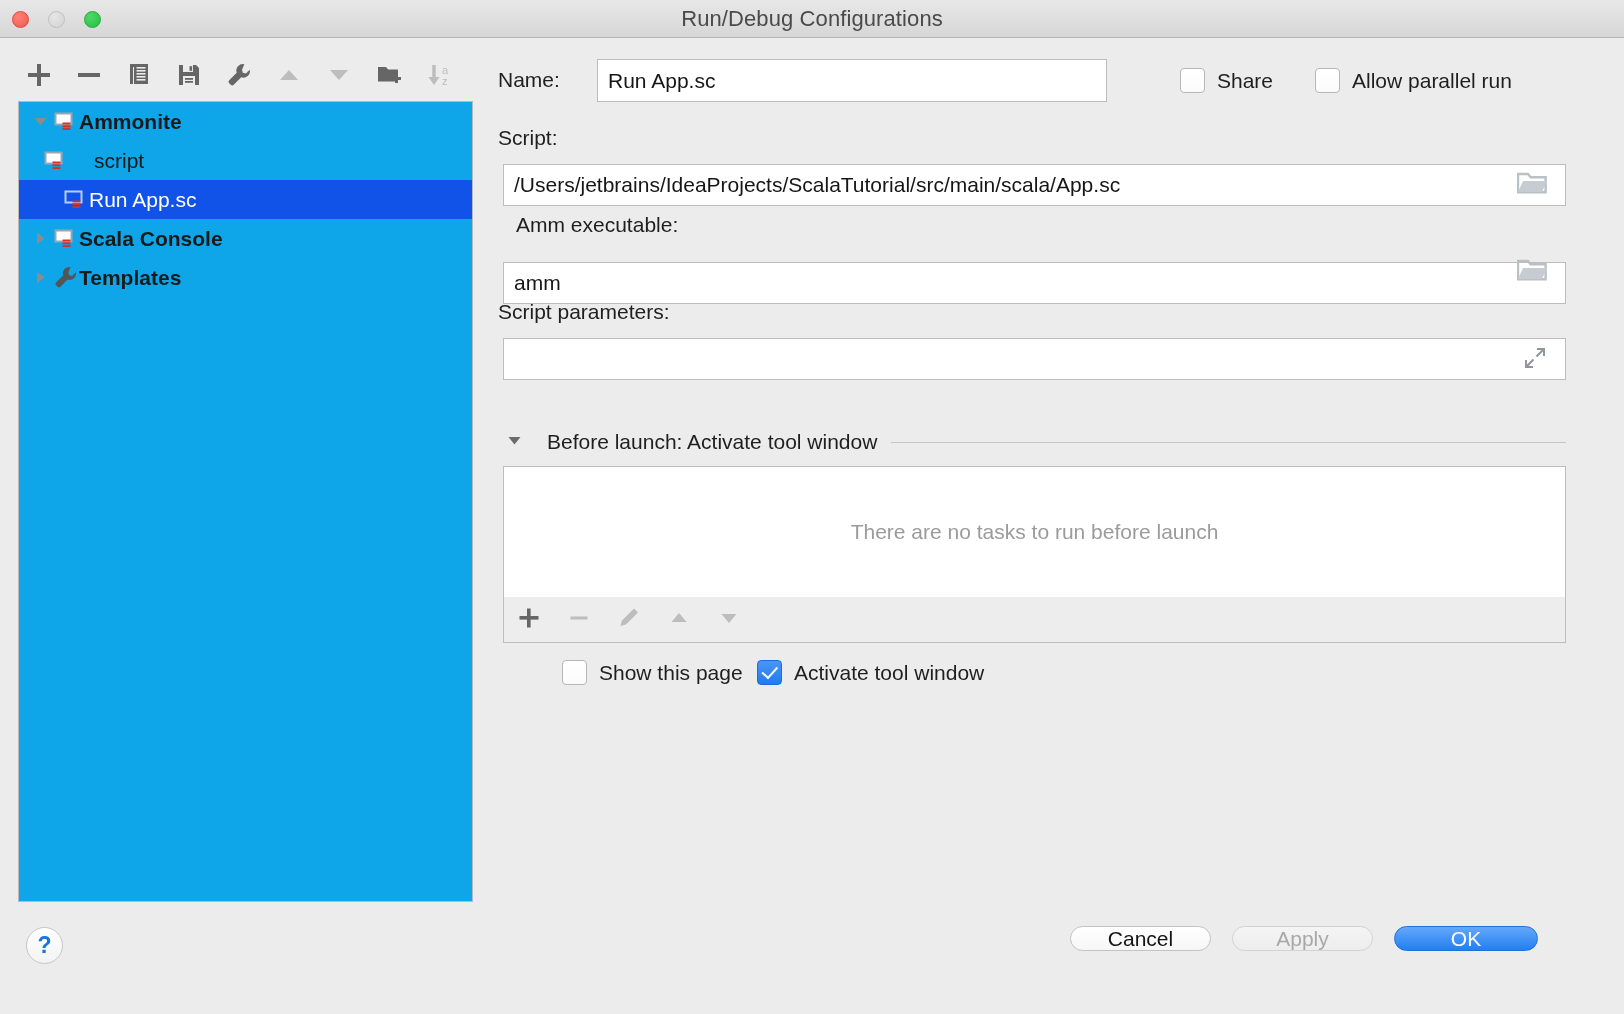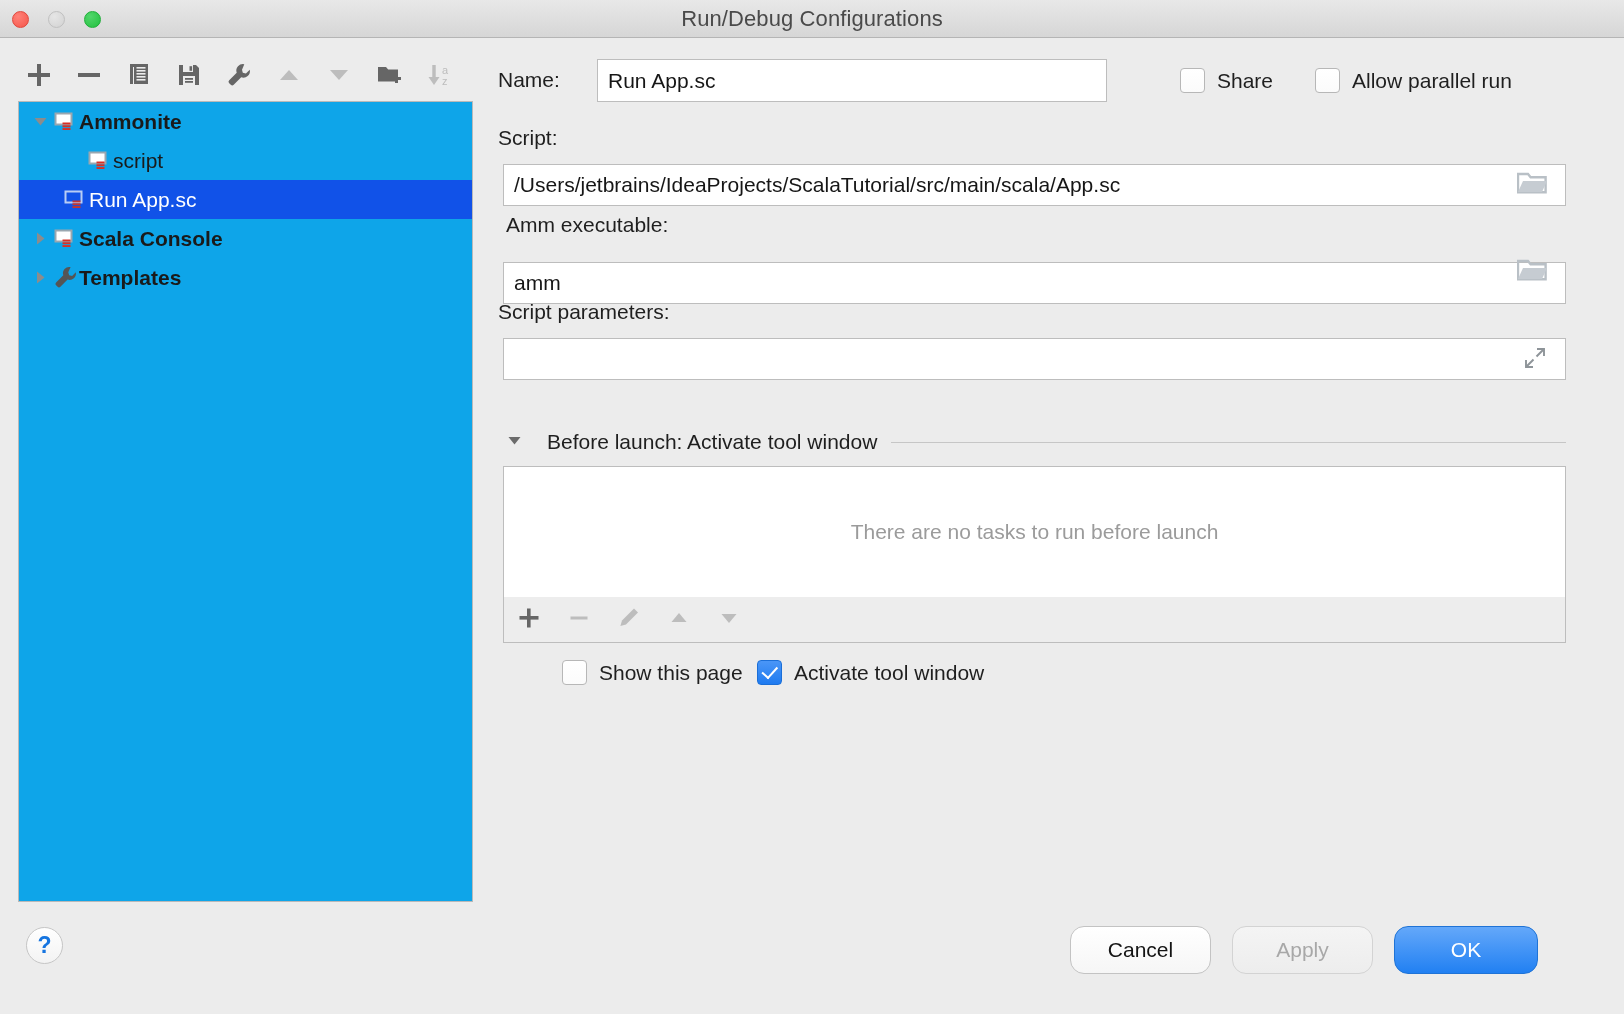--- a/index.html
+++ b/index.html
@@ -161,21 +161,21 @@
     position: absolute; left: 26px; top: 927px;
     width: 37px; height: 37px; border-radius: 50%;
     background: linear-gradient(to bottom,#ffffff,#f3f3f3);
     border: 1px solid #c6c6c6;
     display: flex; align-items: center; justify-content: center;
     font-size: 23px; color: #1675e0; font-weight: bold;
     box-sizing: border-box;
   }
   .dlg-btn {
     position: absolute; top: 926px;
-    height: 48px;
+    height: 25px;
     border-radius: 14px;
     box-sizing: border-box;
     display: flex; align-items: center; justify-content: center;
     font-size: 21px;
   }
   #btn-cancel {
     left: 1070px; width: 141px;
     background: linear-gradient(to bottom,#ffffff,#f6f6f6);
     border: 1px solid #c3c3c3;
     color: #141414;
@@ -314,21 +314,21 @@
           <g fill="#d93025">
             <path d="M9.5 13.5 h8 v1.9 h-8 z"></path>
             <path d="M9.5 16.3 h8 v1.9 h-8 z"></path>
             <path d="M9.5 19.1 h8 v1.9 h-8 z"></path>
           </g>
         </svg>
       </span>
       <span class="tree-label bold">Ammonite</span>
     </div>
 
-    <div class="tree-row" style="padding-left:66px;">
+    <div class="tree-row" style="padding-left:22px;gap:25px;">
       <span class="tree-ico">
         <svg width="25" height="25" viewBox="0 0 25 25">
           <rect x="2.5" y="4.5" width="16" height="11" fill="#ffffff" stroke="#9aa7b0" stroke-width="2"></rect>
           <g fill="#d93025">
             <path d="M9.5 13.5 h8 v1.9 h-8 z"></path>
             <path d="M9.5 16.3 h8 v1.9 h-8 z"></path>
             <path d="M9.5 19.1 h8 v1.9 h-8 z"></path>
           </g>
         </svg>
       </span>
@@ -408,21 +408,21 @@
     </div>
     <div style="position:absolute; left:1014px; top:120px; width:40px; height:26px; display:flex; align-items:center; justify-content:center;">
       <span>
         <svg width="30" height="24" viewBox="0 0 30 24">
           <path d="M1 3 h10 l2.6 3.2 h15 v15 h-27.6 z" fill="none" stroke="#b9c0c6" stroke-width="2.4"></path>
           <path d="M1 21 l5 -11 h24 l-5 11 z" fill="#c6ccd2"></path>
         </svg>
       </span>
     </div>
 
-    <div style="position:absolute; left:8px; top:161px;" class="field-label">Amm executable:</div>
+    <div style="position:absolute; left:18px; top:161px;" class="field-label">Amm executable:</div>
 
     <div class="txt-input" style="position:absolute; left:5px; top:210px; width:1063px; height:42px;">
       <span>amm</span>
     </div>
     <div style="position:absolute; left:1014px; top:207px; width:40px; height:26px; display:flex; align-items:center; justify-content:center;">
       <span>
         <svg width="30" height="24" viewBox="0 0 30 24">
           <path d="M1 3 h10 l2.6 3.2 h15 v15 h-27.6 z" fill="none" stroke="#b9c0c6" stroke-width="2.4"></path>
           <path d="M1 21 l5 -11 h24 l-5 11 z" fill="#c6ccd2"></path>
         </svg>

